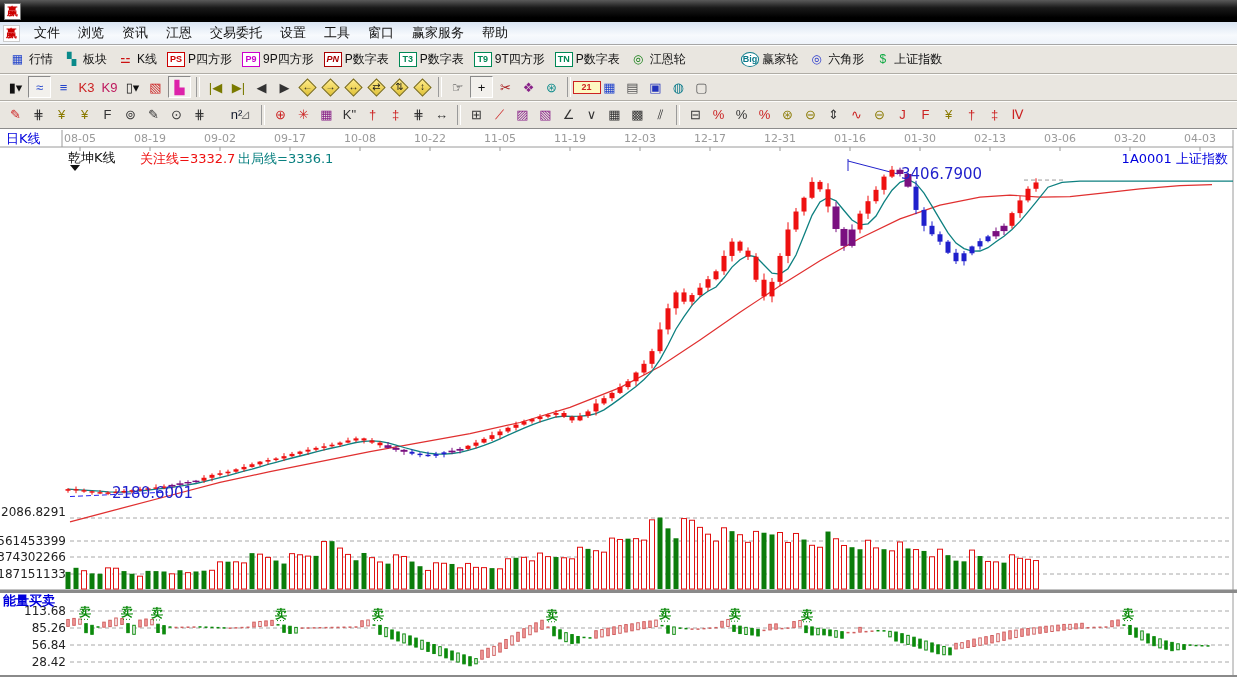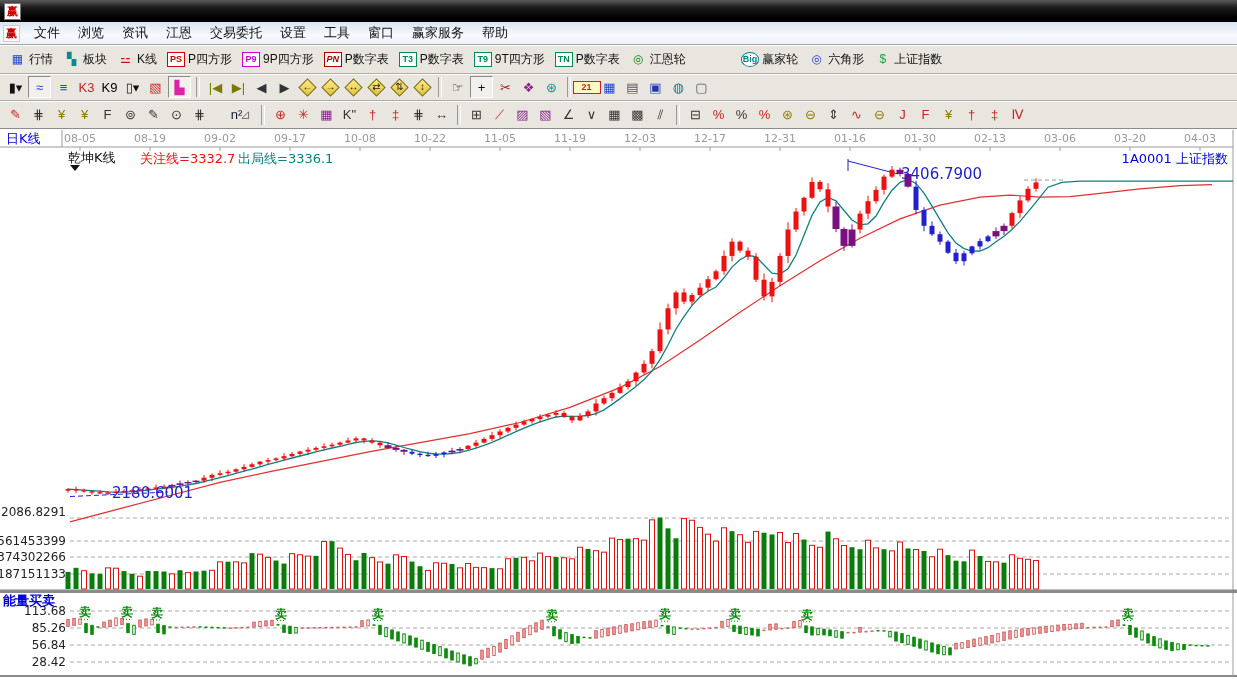--- a/index.html
+++ b/index.html
@@ -129,21 +129,21 @@
       <div class="tbtn active">
         <span style="color: rgb(34, 68, 204);">≈</span>
       </div>
       <div class="tbtn">
         <span style="color: rgb(34, 68, 204);">≡</span>
       </div>
       <div class="tbtn">
         <span style="color: rgb(204, 34, 34);">K3</span>
       </div>
       <div class="tbtn">
-        <span style="color: #000000;">K9</span>
+        <span style="color: #be185d;">K9</span>
       </div>
       <div class="tbtn">
         <span style="color: rgb(17, 17, 17);">▯▾</span>
       </div>
       <div class="tbtn">
         <span style="color: rgb(204, 34, 34);">▧</span>
       </div>
       <div class="tbtn active">
         <span style="color: rgb(221, 34, 170);">▙</span>
       </div>

